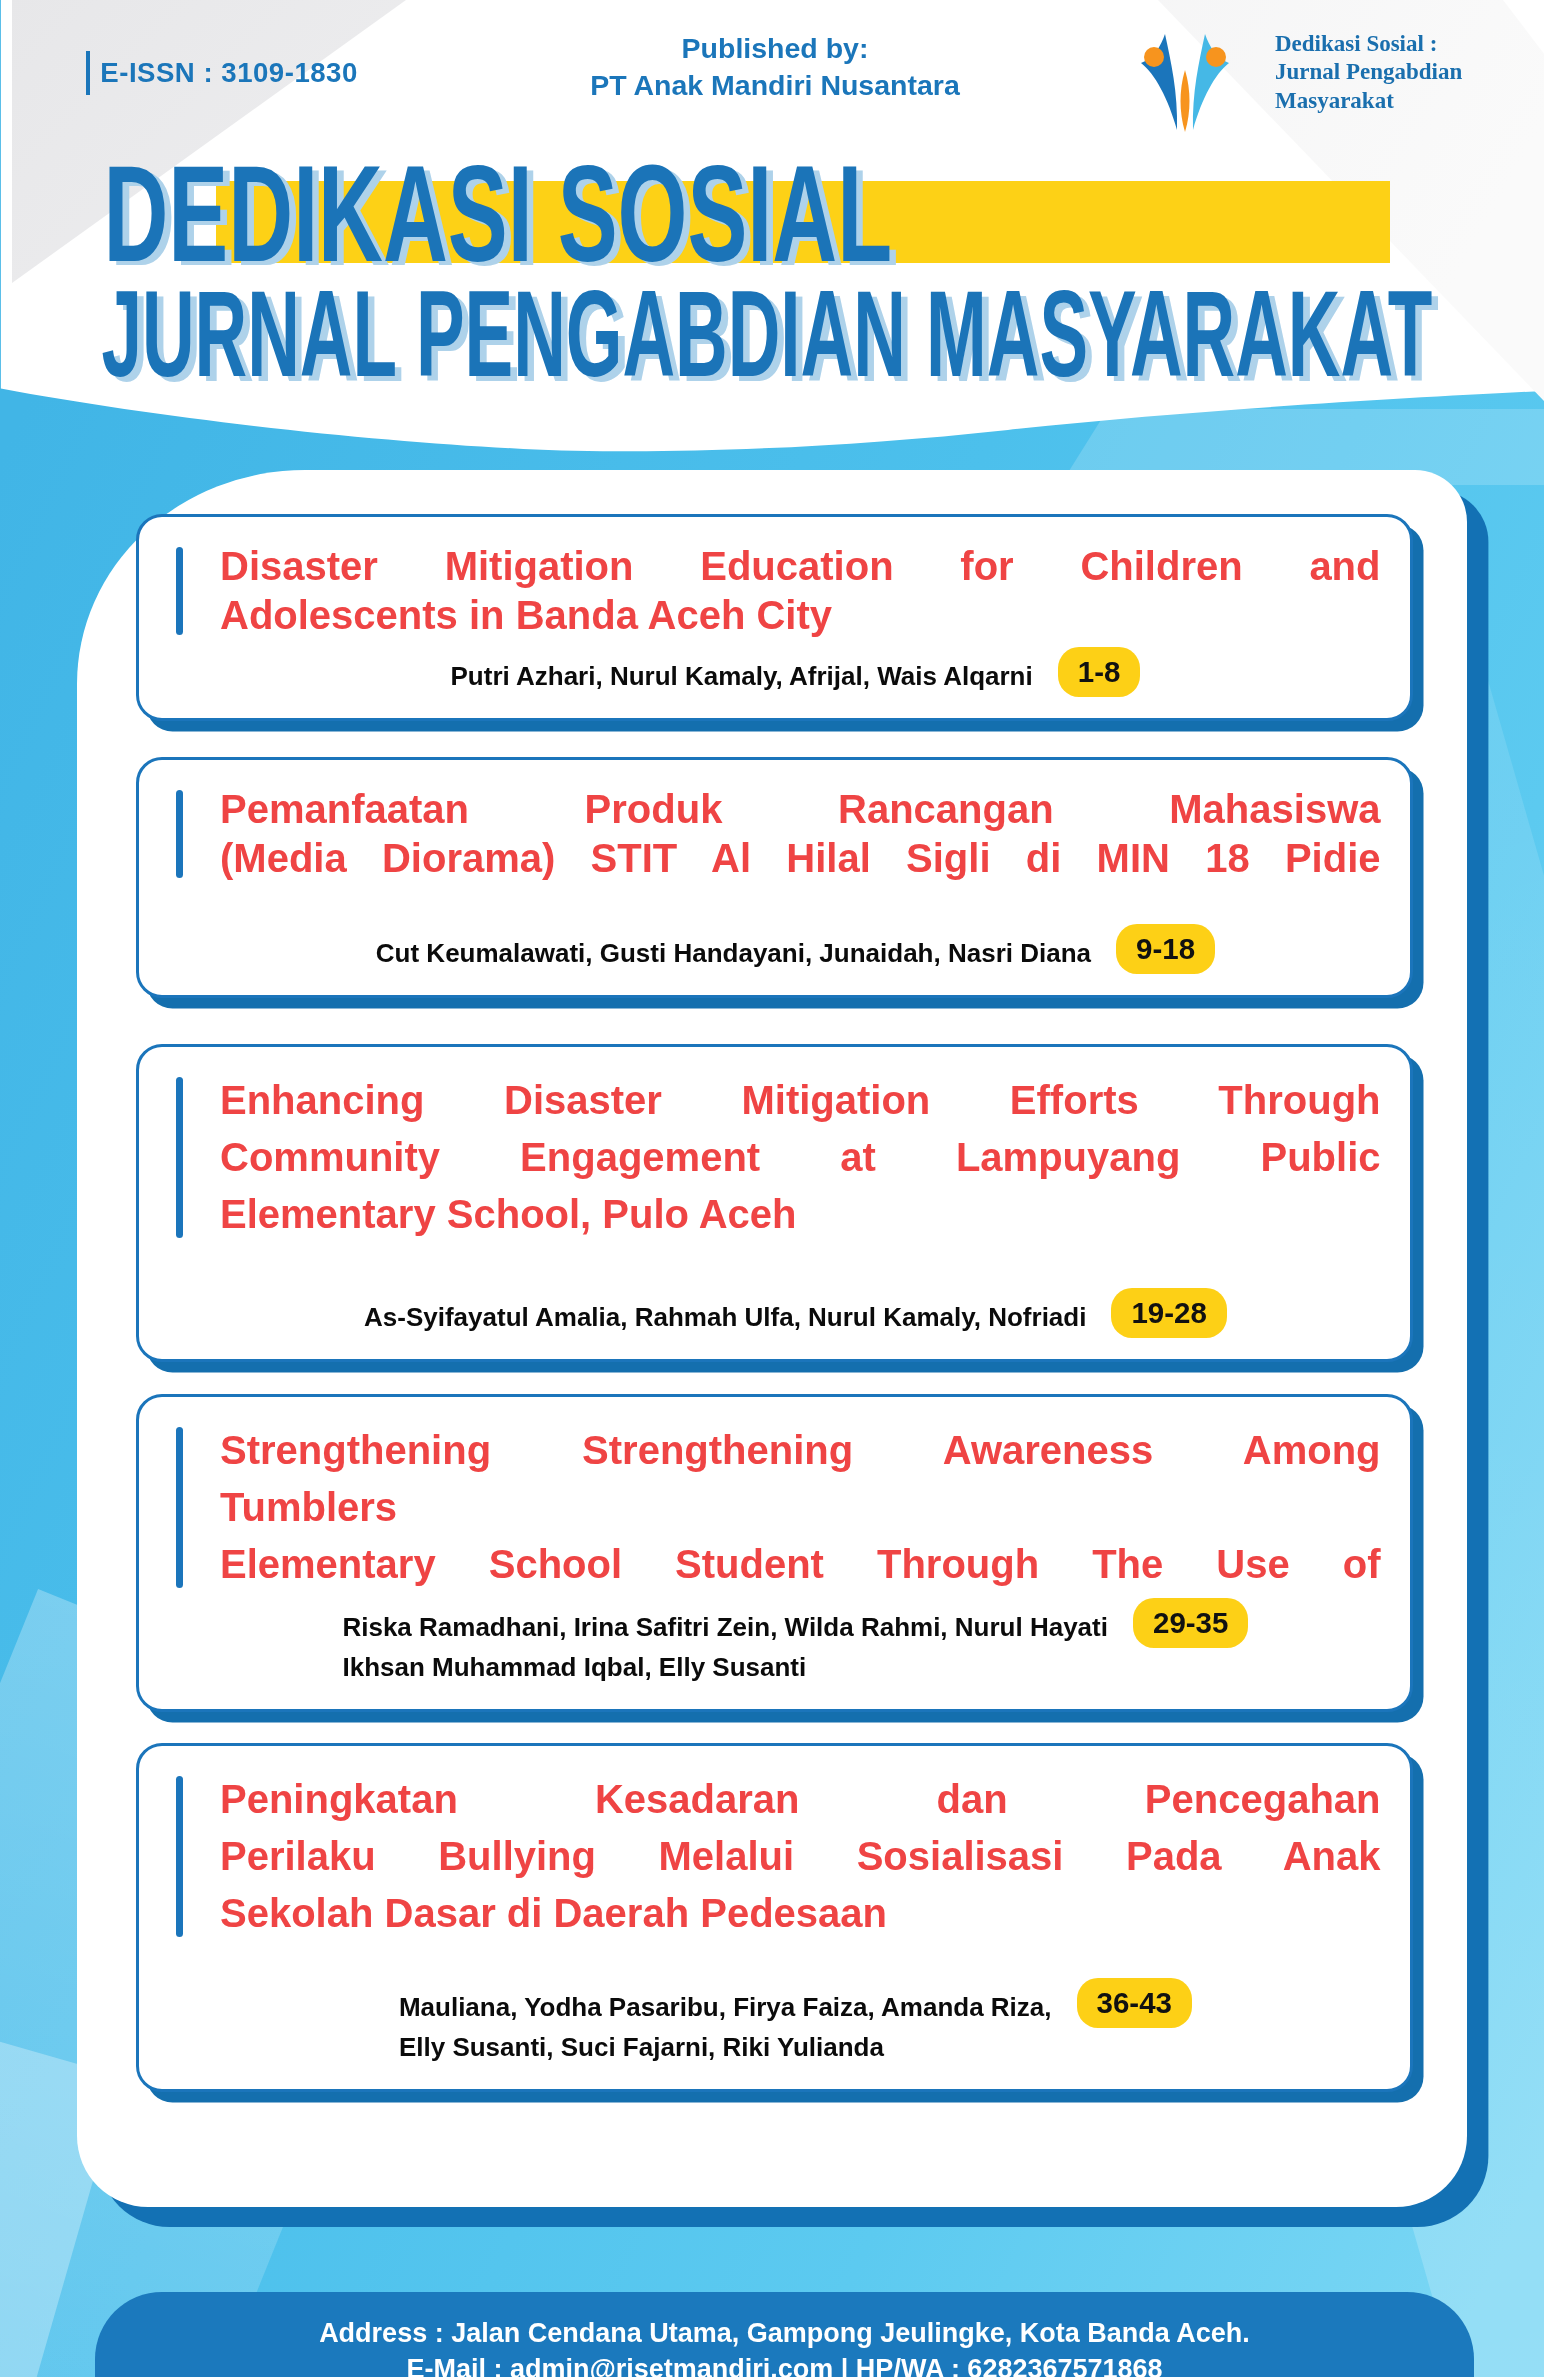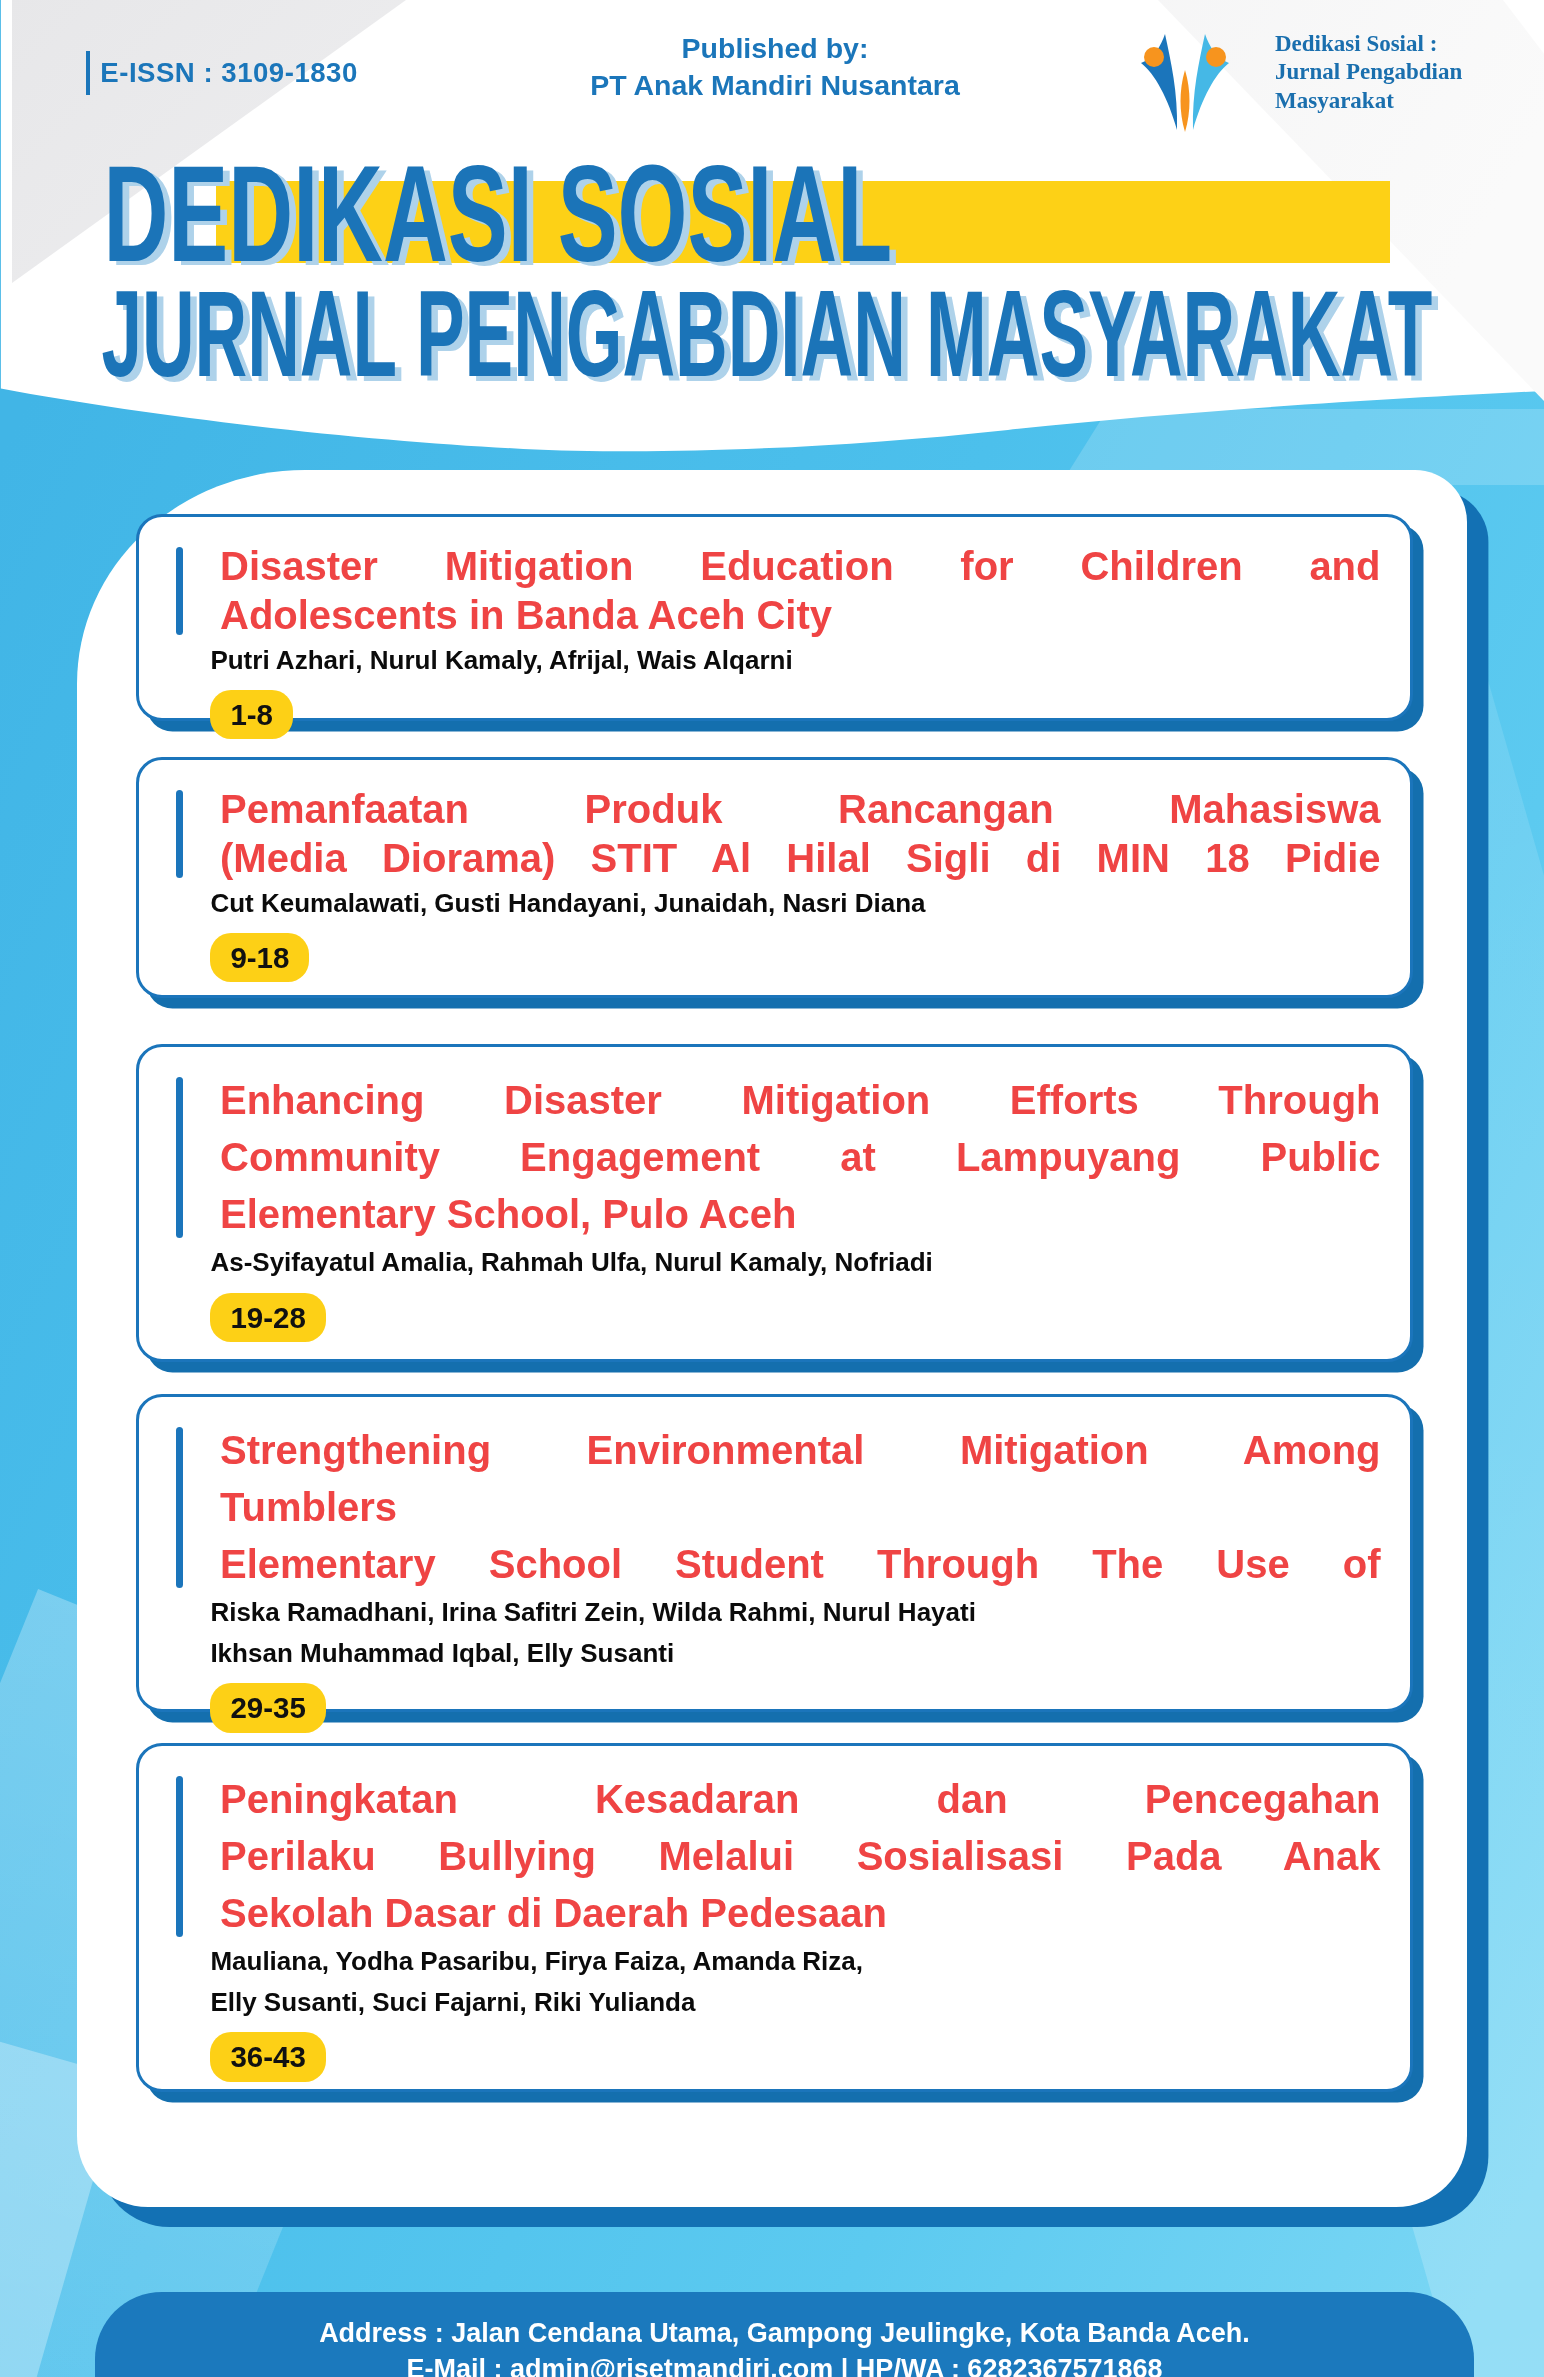--- a/index.html
+++ b/index.html
@@ -46,21 +46,21 @@
   
   .card{position:absolute;left:136px;width:1277px;background:#ffffff;
       border:3.8px solid #1b75bb;border-radius:26px;box-shadow:10.5px 10.5px 0 #146fae;
       box-sizing:border-box;display:flex;flex-direction:column;justify-content:space-between;
       padding:25px 29.5px 21.4px 69px;}
   .title-wrap{position:relative;padding-left:12px;}
   .accent{position:absolute;left:-32px;top:4.8px;bottom:4.8px;width:6.7px;background:#1b75bb;border-radius:3.8px;}
   .t-line{font-size:40px;font-weight:bold;color:#ef4444;line-height:1.22;text-align:justify;}
   .roomy .t-line{line-height:1.42;}
   .t-line.just{text-align-last:justify;}
-  .card-bottom{display:flex;align-items:flex-start;justify-content:center;gap:19px;padding-left:2.4px;flex-direction:column;}
+  .card-bottom{display:flex;align-items:flex-start;justify-content:center;gap:25px;padding-left:2.4px;}
   .authors{font-size:26px;font-weight:bold;color:#0b0b0b;line-height:1.55;}
   .badge{background:#fdd016;border-radius:21px;padding:7.6px 20px;font-size:29.5px;font-weight:bold;
       color:#111;white-space:nowrap;margin-top:-8.6px;}
   
   .footer{position:absolute;left:95px;top:2292px;width:1379px;height:143px;background:#1b79bd;
       border-radius:67px 67px 0 0;color:#ffffff;text-align:center;font-weight:bold;
       font-size:27px;line-height:1.35;padding-top:23px;box-sizing:border-box;}
 </style>
 </head>
 <body>
@@ -153,21 +153,21 @@
       <div class="authors">
             <div>As-Syifayatul Amalia, Rahmah Ulfa, Nurul Kamaly, Nofriadi</div>
           </div>
       <div class="badge">19-28</div>
     </div>
   </div>
 
   <div class="card roomy" style="top: 1394px; height: 318px;">
     <div class="title-wrap">
       <span class="accent"></span>
-    <div class="t-line just">Strengthening Environmental Mitigation Among</div>
+    <div class="t-line just">Strengthening Strengthening Awareness Among</div>
           <div class="t-line">Tumblers</div>
           <div class="t-line just">Elementary School Student Through The Use of</div>
         </div>
     <div class="card-bottom">
       <div class="authors">
             <div>Riska Ramadhani, Irina Safitri Zein, Wilda Rahmi, Nurul Hayati</div>
             <div>Ikhsan Muhammad Iqbal, Elly Susanti</div>
           </div>
       <div class="badge">29-35</div>
     </div>

